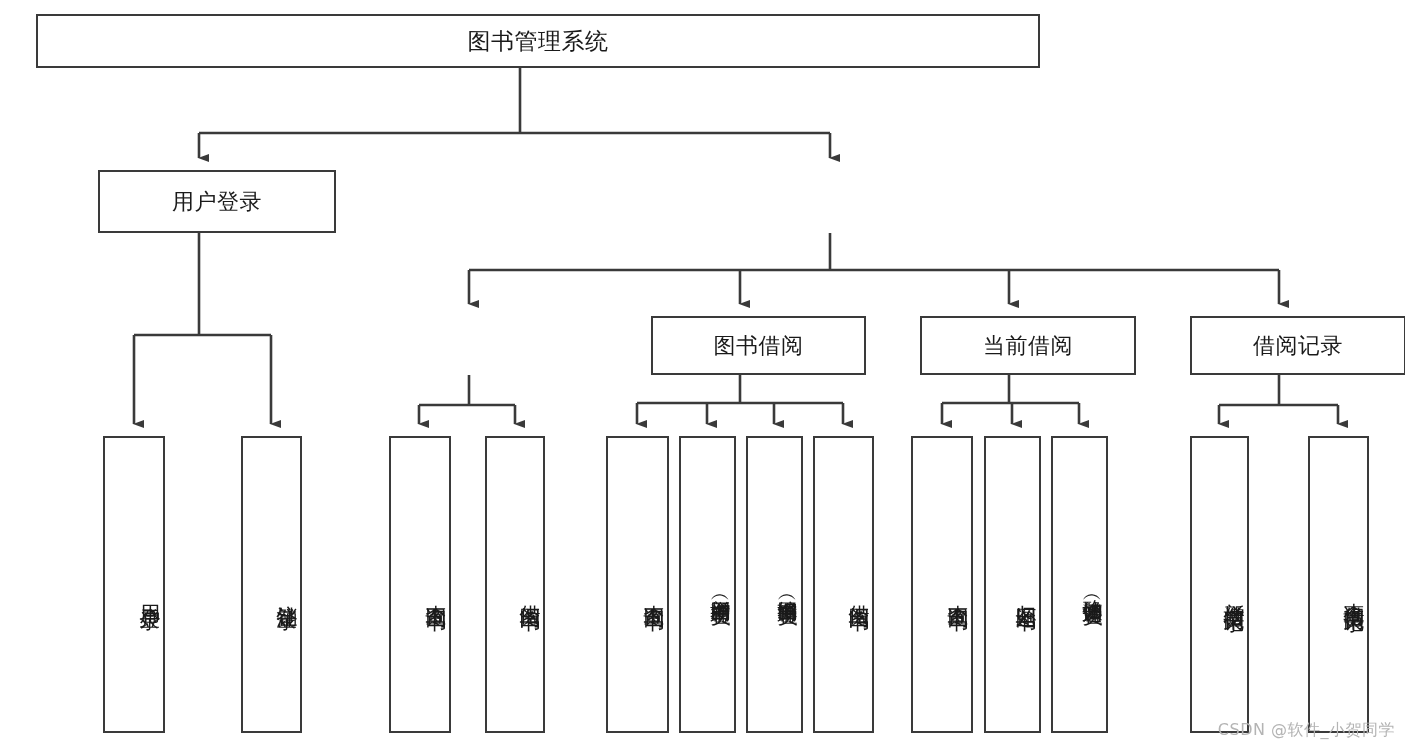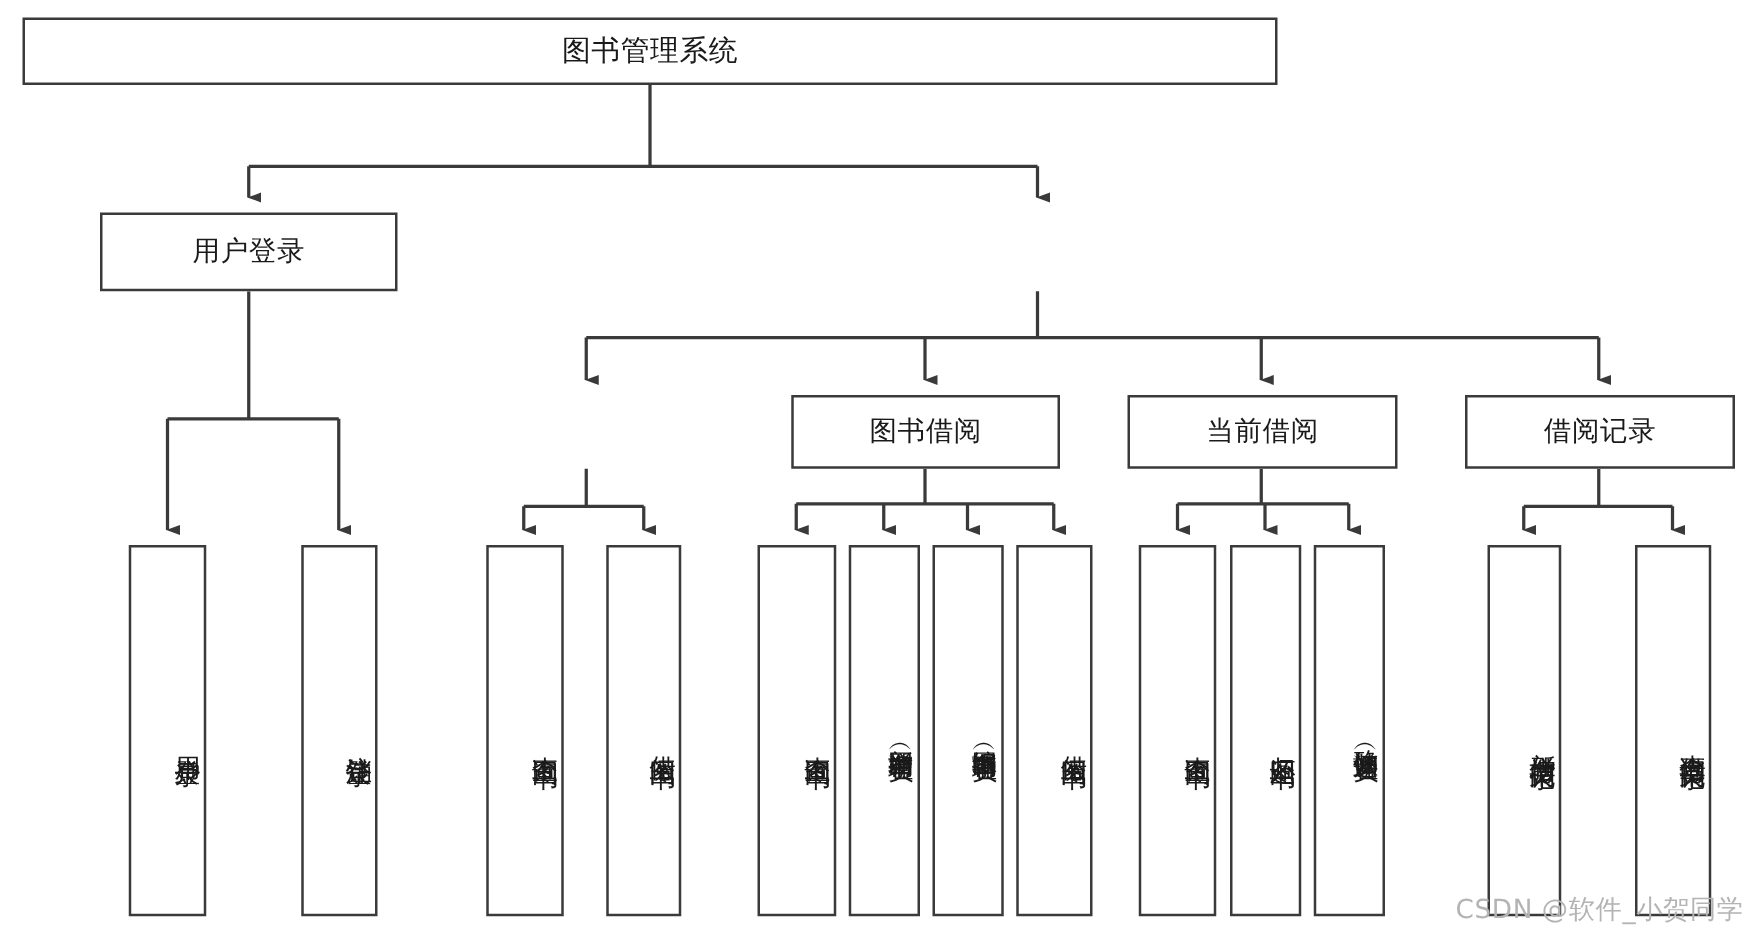--- a/index.html
+++ b/index.html
@@ -33,20 +33,21 @@
     display: flex;
     align-items: center;
     justify-content: center;
     color: #1a1a1a;
   }
   .node-h {
     font-size: 22px;
     line-height: 1.25;
     letter-spacing: 0.5px;
     white-space: nowrap;
+    margin-left: 18px;
   }
   .node-root {
     font-size: 23px;
   }
   .node-v {
     writing-mode: vertical-rl;
     text-orientation: upright;
     font-size: 21px;
     line-height: 1.32;
     letter-spacing: 2px;
@@ -57,21 +58,21 @@
   }
   .node-v-narrow {
     font-size: 20px;
     letter-spacing: 1px;
     padding-top: 8px;
   }
   #watermark {
     position: absolute;
     right: 10px;
     bottom: 6px;
-    font-size: 21px;
+    font-size: 16px;
     color: #b4b4b4;
     white-space: nowrap;
     letter-spacing: 0.5px;
   }
 </style>
 </head>
 <body>
 
 <div id="diagram-root">
 

